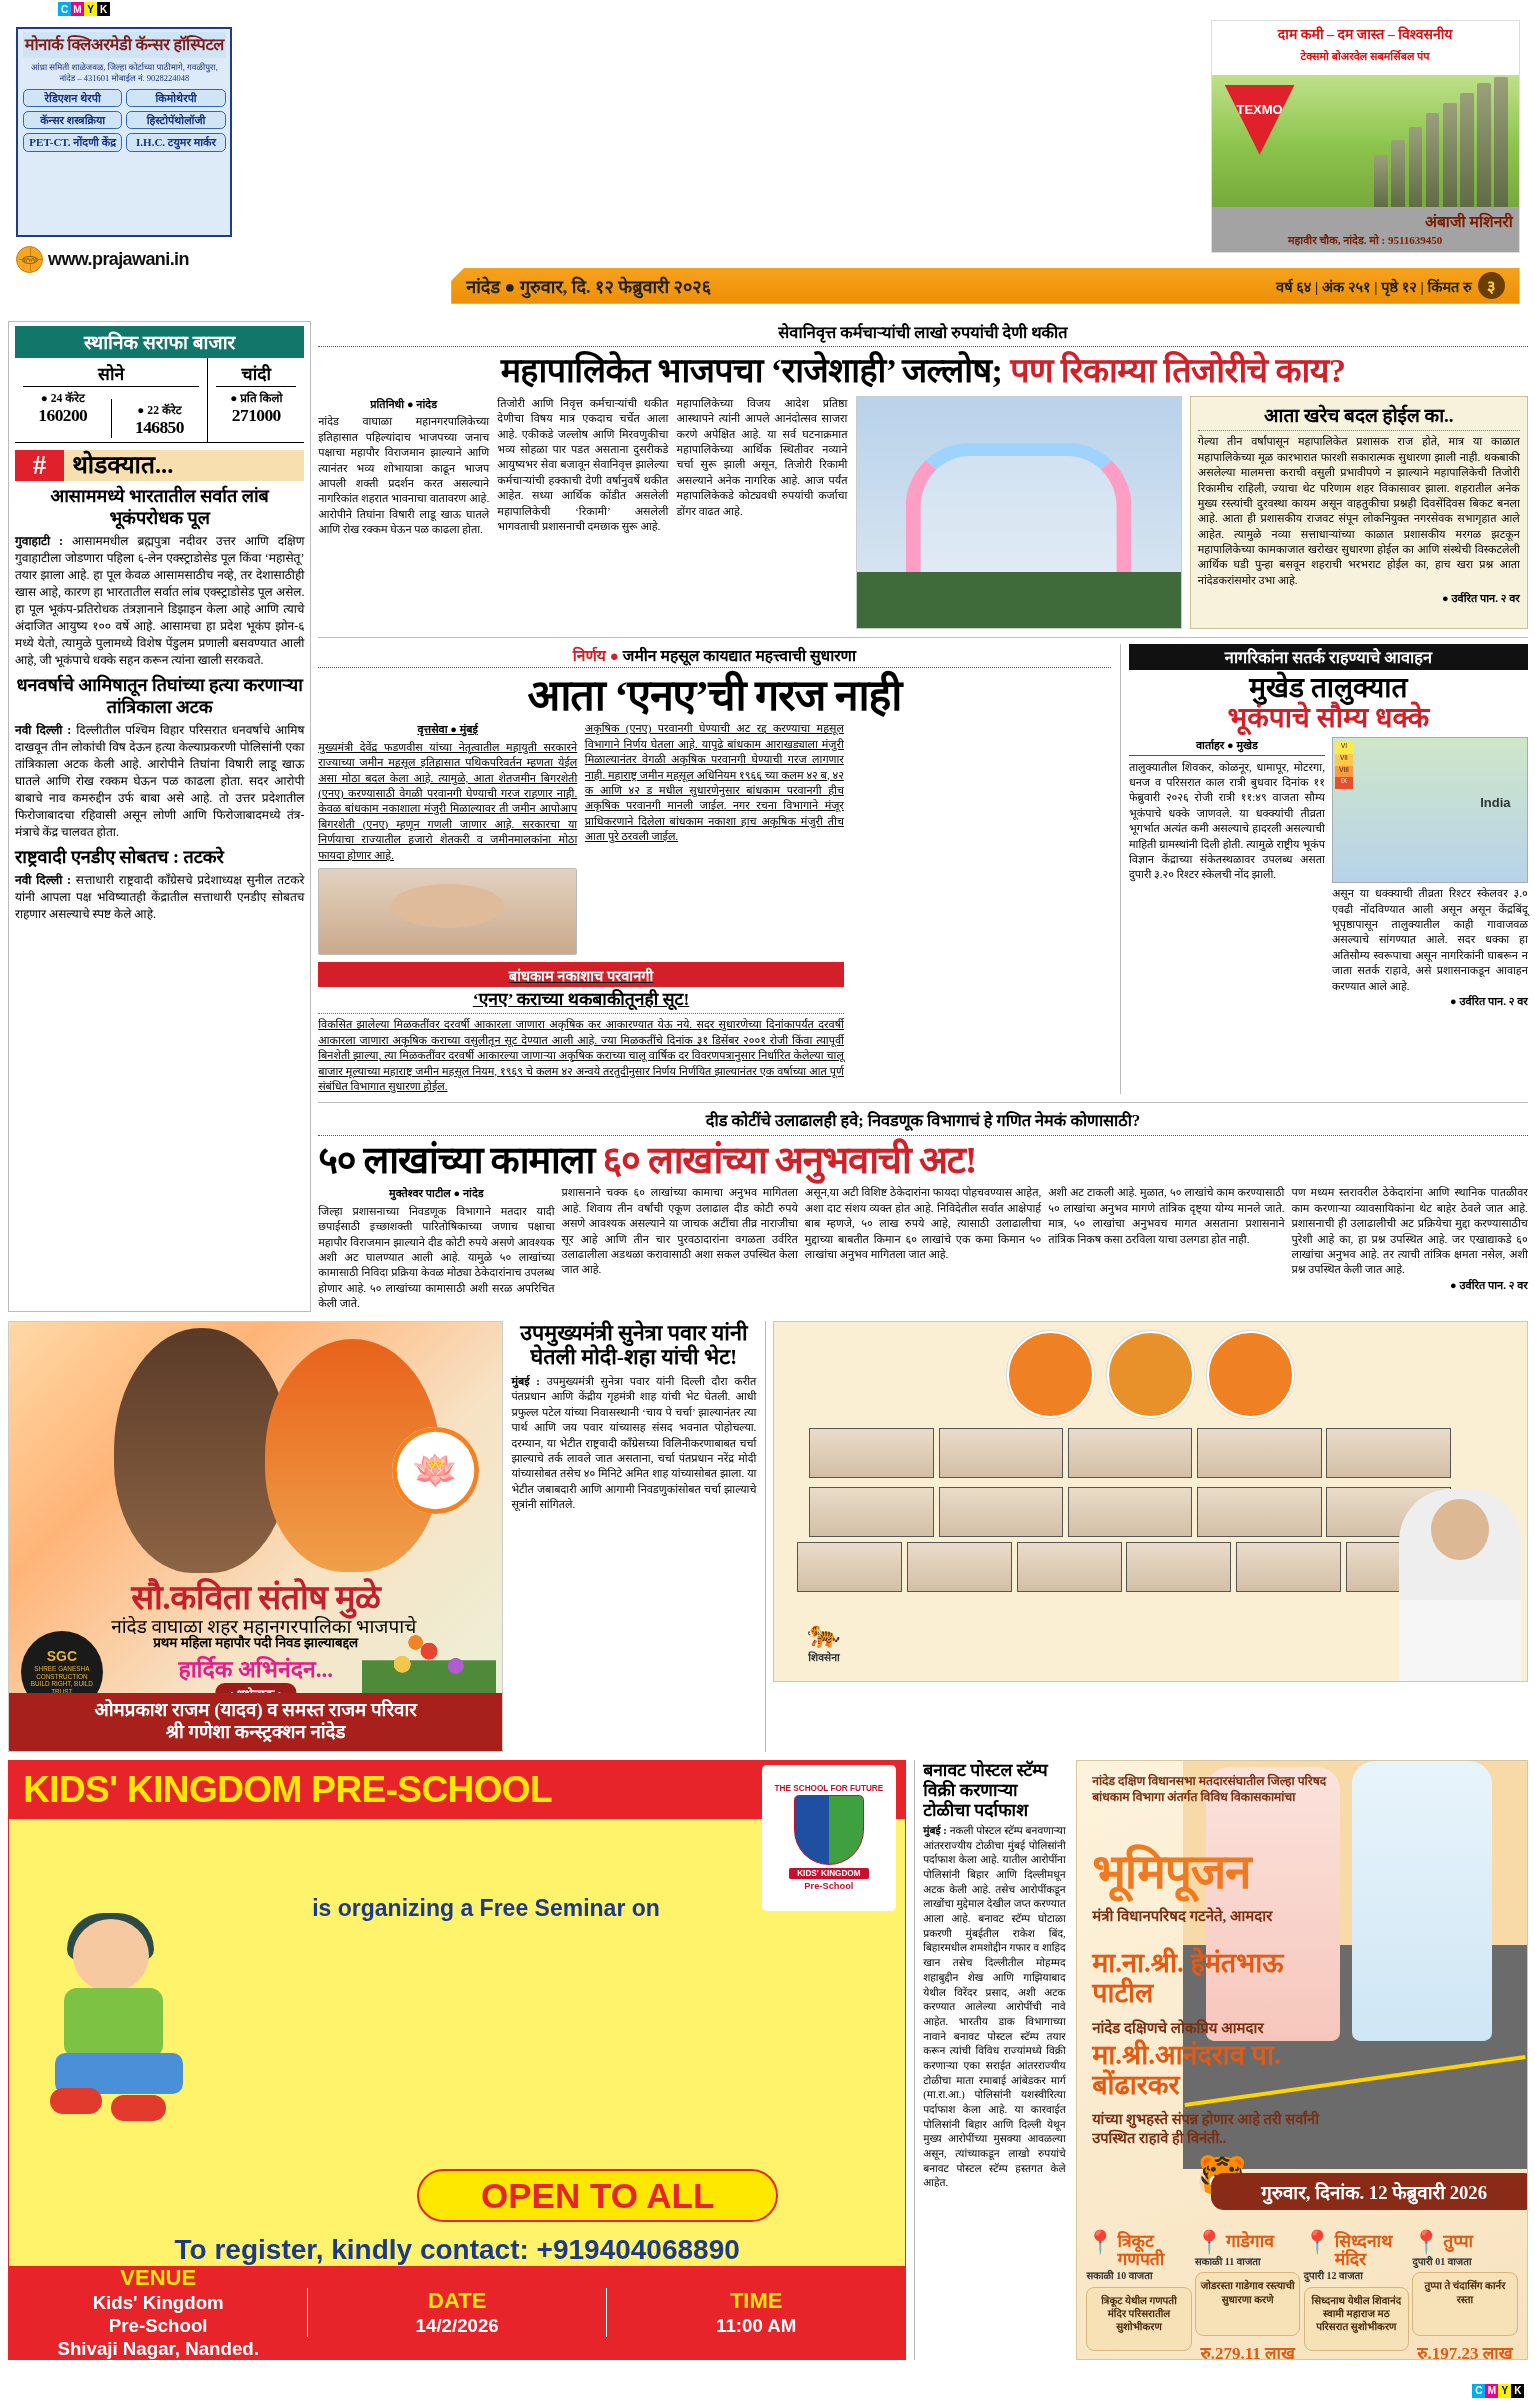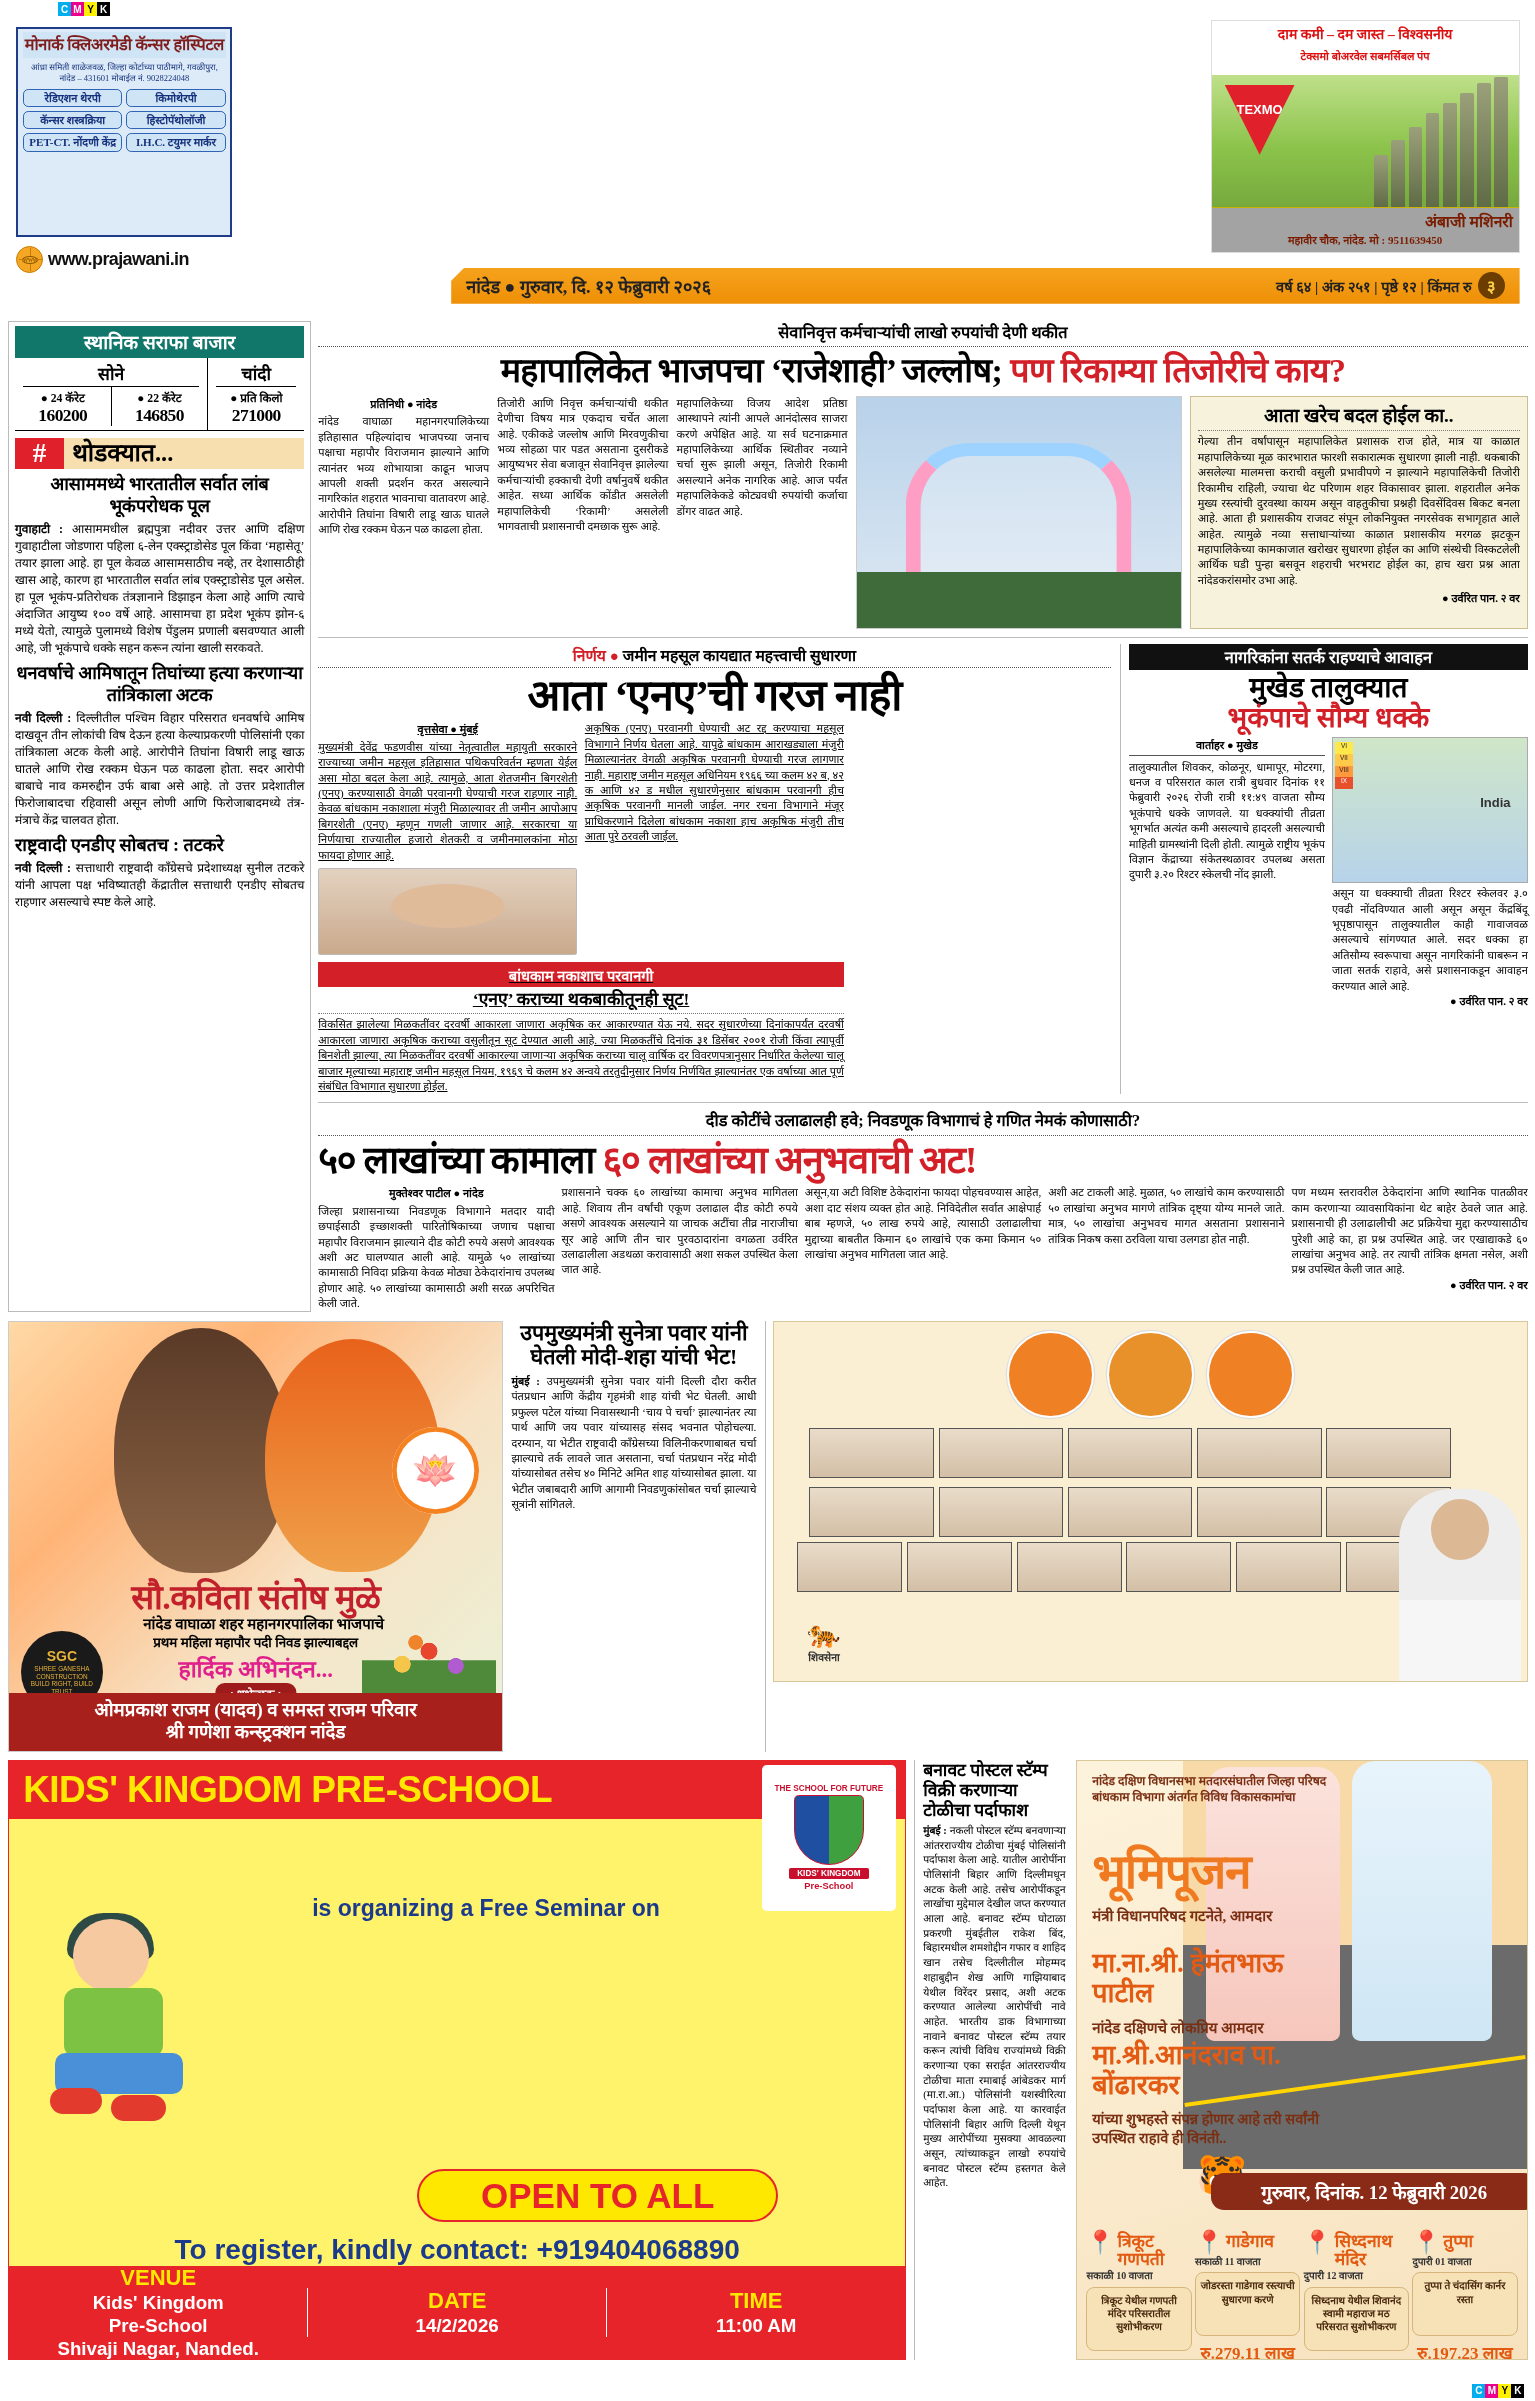--- a/index.html
+++ b/index.html
@@ -76,21 +76,21 @@
 
   
   .rail { border:0.6px solid #bbb; padding:4.7px 5.8px; }
   .bullion-hd { background:#12776B; color:#fff; text-align:center; font-weight:bold; font-size:19px; padding:2.9px 0; }
   .bullion { display:flex; border-bottom:1.2px solid #000; }
   .bull-col { flex:1; text-align:center; padding:2.3px 0 3.5px; }
   .bull-col.gold { flex:2; border-right:1.2px solid #000;}
   .bull-name { font-weight:bold; font-size:17.5px; border-bottom:1.2px solid #000; padding-bottom:1.2px; margin:0 8.2px;}
   .bull-row { display:flex; }
   .bull-cell { flex:1; padding-top:2.3px;}
-  .bull-cell + .bull-cell { border-left:1.2px solid #000;}
+  .bull-cell + .bull-cell { border-left:1.2px solid #000;margin-top:12px;}
   .bull-k { font-weight:bold; font-size:11.7px;}
   .bull-v { font-weight:bold; font-size:17.5px; letter-spacing:-0.6px;}
 
   .thodkyat { display:flex; align-items:stretch; margin:7px 0 3.5px; }
   .thodkyat .hash { background:#E0212B; color:#fff; font-weight:bold; font-size:27px; width:49px;
                     display:flex; align-items:center; justify-content:center; }
   .thodkyat .lbl { background:#F7DFB0; flex:1; font-weight:bold; font-size:24.5px; padding-left:8.2px; line-height:1.1;
                    display:flex; align-items:center;}
 
   .brief-h { font-weight:bold; font-size:18px; line-height:1.2; text-align:center; margin:5.8px 0 3.5px;}
@@ -146,21 +146,21 @@
   .kav-ad { position:relative; height:431px; border:0.6px solid #ccc; overflow:hidden;
             background:linear-gradient(135deg,#FFD9A6 0%,#FFB477 28%,#F7E2C4 60%,#EAF3DA 100%); }
   .kav-p1 { position:absolute; left:105px; top:5.8px; width:175px; height:245px; border-radius:50% 50% 45% 45%;
             background:linear-gradient(#5a3a27,#8c6445);}
   .kav-p2 { position:absolute; left:256px; top:17.5px; width:175px; height:233px; border-radius:50% 50% 45% 45%;
             background:linear-gradient(#E8621A,#F0A04A);}
   .bjp-lotus{ position:absolute; right:23px; top:105px; width:87px; height:87px; border-radius:50%; background:#fff;
               box-shadow:0 0 0 4.7px #F58220 inset; display:flex; align-items:center; justify-content:center; font-size:37px;}
   .kav-name { position:absolute; left:0; right:0; top:251px; text-align:center; font-weight:bold; font-size:34px;
               color:#C2202B; letter-spacing:-0.6px;}
-  .kav-l1 { position:absolute; left:16px; right:0; top:291px; text-align:center; font-weight:bold; font-size:15px;}
+  .kav-l1 { position:absolute; left:16px; right:0; top:291px; text-align:center; font-weight:normal; font-size:19px;}
   .kav-l2 { position:absolute; left:0; right:0; top:311px; text-align:center; font-weight:bold; font-size:13.4px;}
   .kav-abhi{ position:absolute; left:0; right:0; top:330px; text-align:center; font-weight:bold; font-size:23px; color:#E0208C;}
   .kav-shub{ position:absolute; left:50%; transform:translateX(-50%); top:361px; background:#9E1B1B; color:#fff;
              border-radius:9.3px; padding:1.7px 15px; font-weight:bold; font-size:11.7px;}
   .kav-foot{ position:absolute; left:0; right:0; bottom:0; background:#A8201C; color:#fff; text-align:center;
              font-weight:bold; font-size:18.7px; padding:5.8px 2.3px 8.2px; line-height:1.18;}
   .sgc{ position:absolute; left:11.7px; top:309px; width:82px; height:82px; border-radius:50%; background:#1a1a1a;
         color:#E8B33A; display:flex; flex-direction:column; align-items:center; justify-content:center;
         font-family:"Liberation Sans",sans-serif; font-size:6.4px; text-align:center; line-height:1.2;}
   .sgc b{ font-size:14px;}

